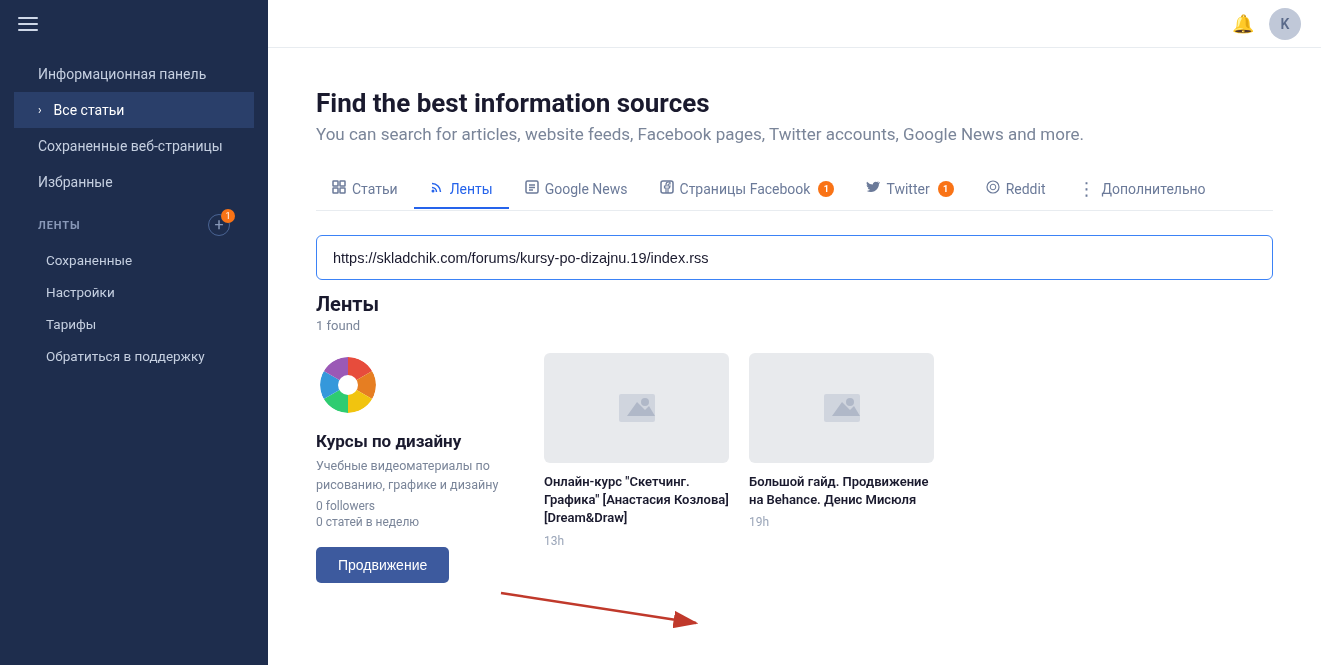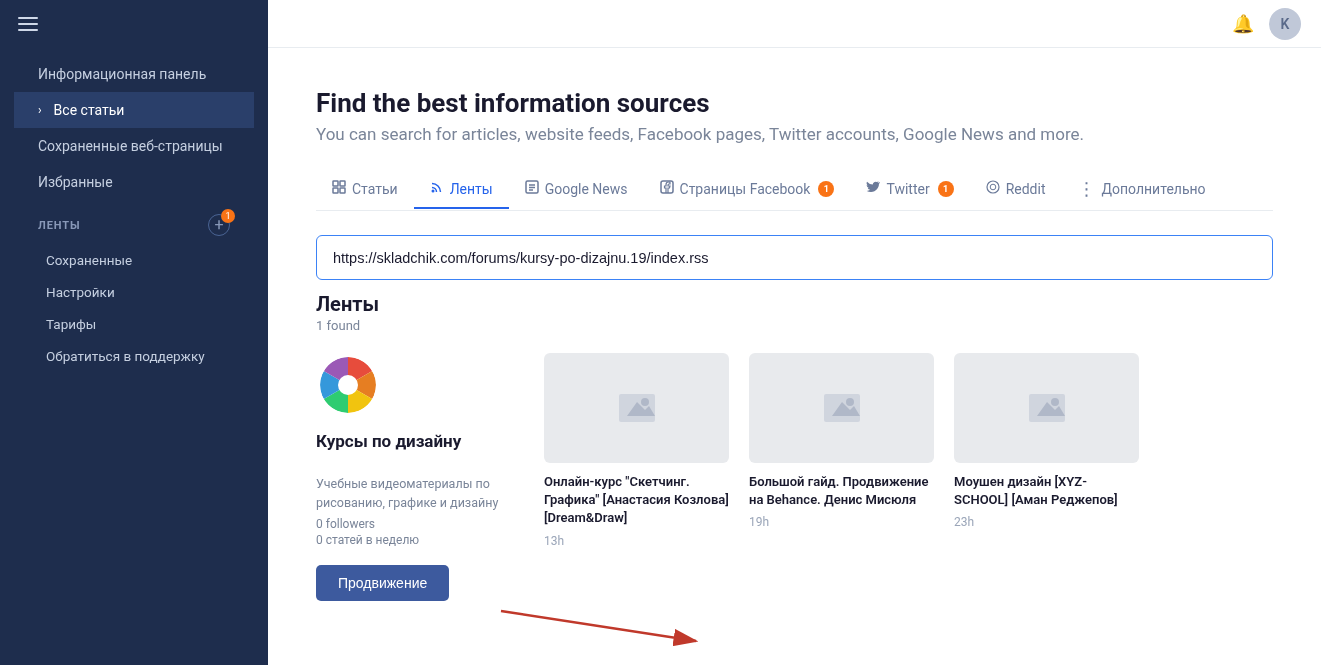--- a/index.html
+++ b/index.html
@@ -227,21 +227,21 @@
       overflow: hidden;
       margin-bottom: 14px;
       background: #fff;
       display: flex; align-items: center; justify-content: center;
     }
     .feed-logo svg { width: 60px; height: 60px; }
     .feed-name {
       font-size: 17px;
       font-weight: 700;
       color: #1a1a2e;
-      margin-bottom: 24px;
+      margin-bottom: 6px;
     }
     .feed-desc {
       font-size: 12.5px;
       color: #7a8599;
       line-height: 1.5;
       margin-bottom: 4px;
     }
     .feed-meta {
       font-size: 12px;
       color: #7a8599;
@@ -494,31 +494,20 @@
             <svg viewBox="0 0 44 44" xmlns="http://www.w3.org/2000/svg">
               <rect x="4" y="8" width="36" height="28" rx="2" fill="#d0d5de"></rect>
               <polygon points="12,30 22,16 30,24 34,20 40,30" fill="#b0b8c8"></polygon>
               <circle cx="30" cy="16" r="4" fill="#b0b8c8"></circle>
             </svg>
           </div>
           <div class="article-title">Большой гайд. Продвижение на Behance. Денис Мисюля</div>
           <div class="article-time">19h</div>
         </div>
 
-        <div class="article-card">
-          <div class="article-thumb">
-            <svg viewBox="0 0 44 44" xmlns="http://www.w3.org/2000/svg">
-              <rect x="4" y="8" width="36" height="28" rx="2" fill="#d0d5de"></rect>
-              <polygon points="12,30 22,16 30,24 34,20 40,30" fill="#b0b8c8"></polygon>
-              <circle cx="30" cy="16" r="4" fill="#b0b8c8"></circle>
-            </svg>
-          </div>
-          <div class="article-title">Моушен дизайн [XYZ-SCHOOL] [Аман Реджепов]</div>
-          <div class="article-time">23h</div>
-        </div>
       </div>
     </div>
 
     <div class="arrow-wrap">
       <svg class="arrow-svg" width="260" height="55" viewBox="0 0 260 55">
         <defs>
           <marker id="arrowhead" markerWidth="10" markerHeight="7" refX="9" refY="3.5" orient="auto">
             <polygon points="0 0, 10 3.5, 0 7" fill="#c0392b"></polygon>
           </marker>
         </defs>

